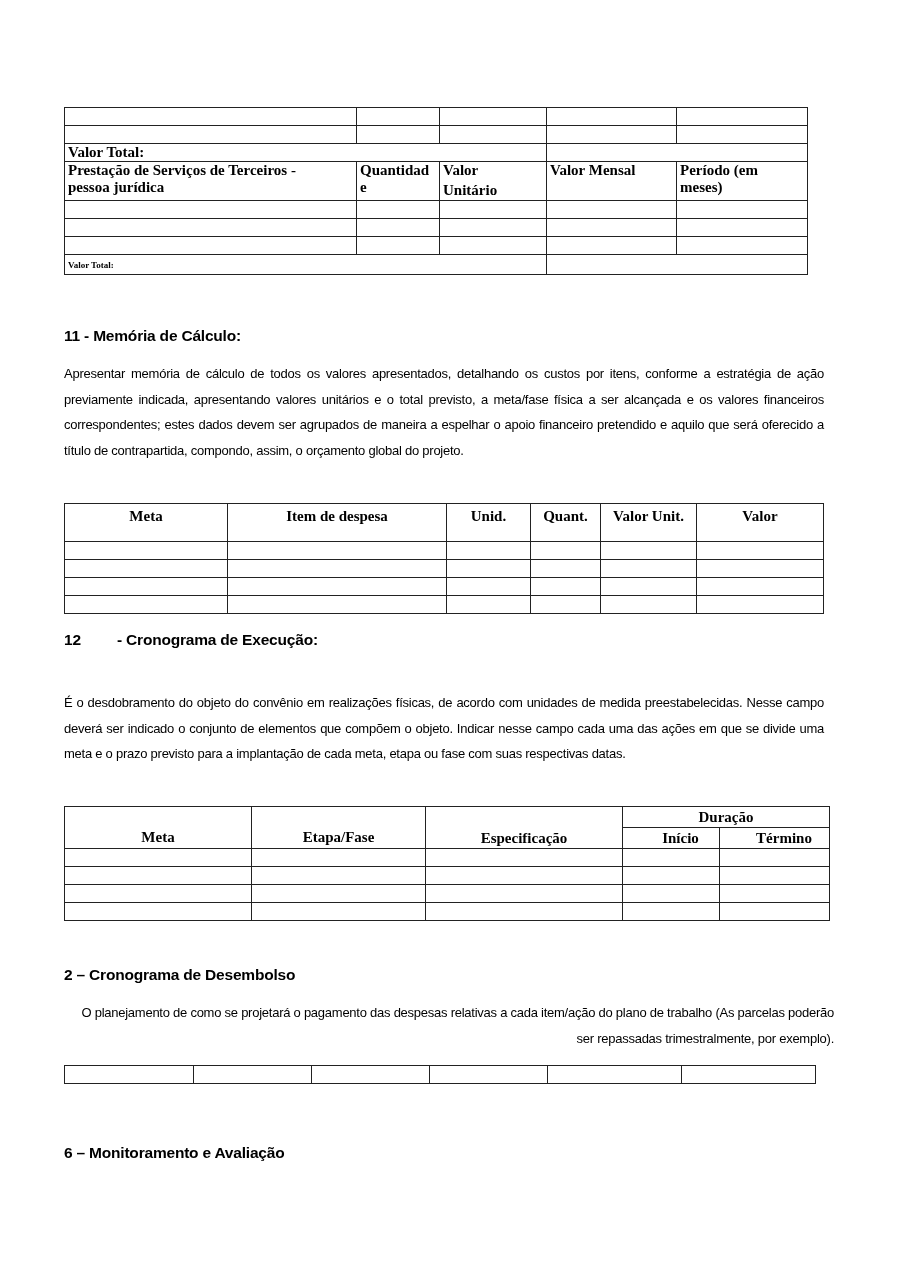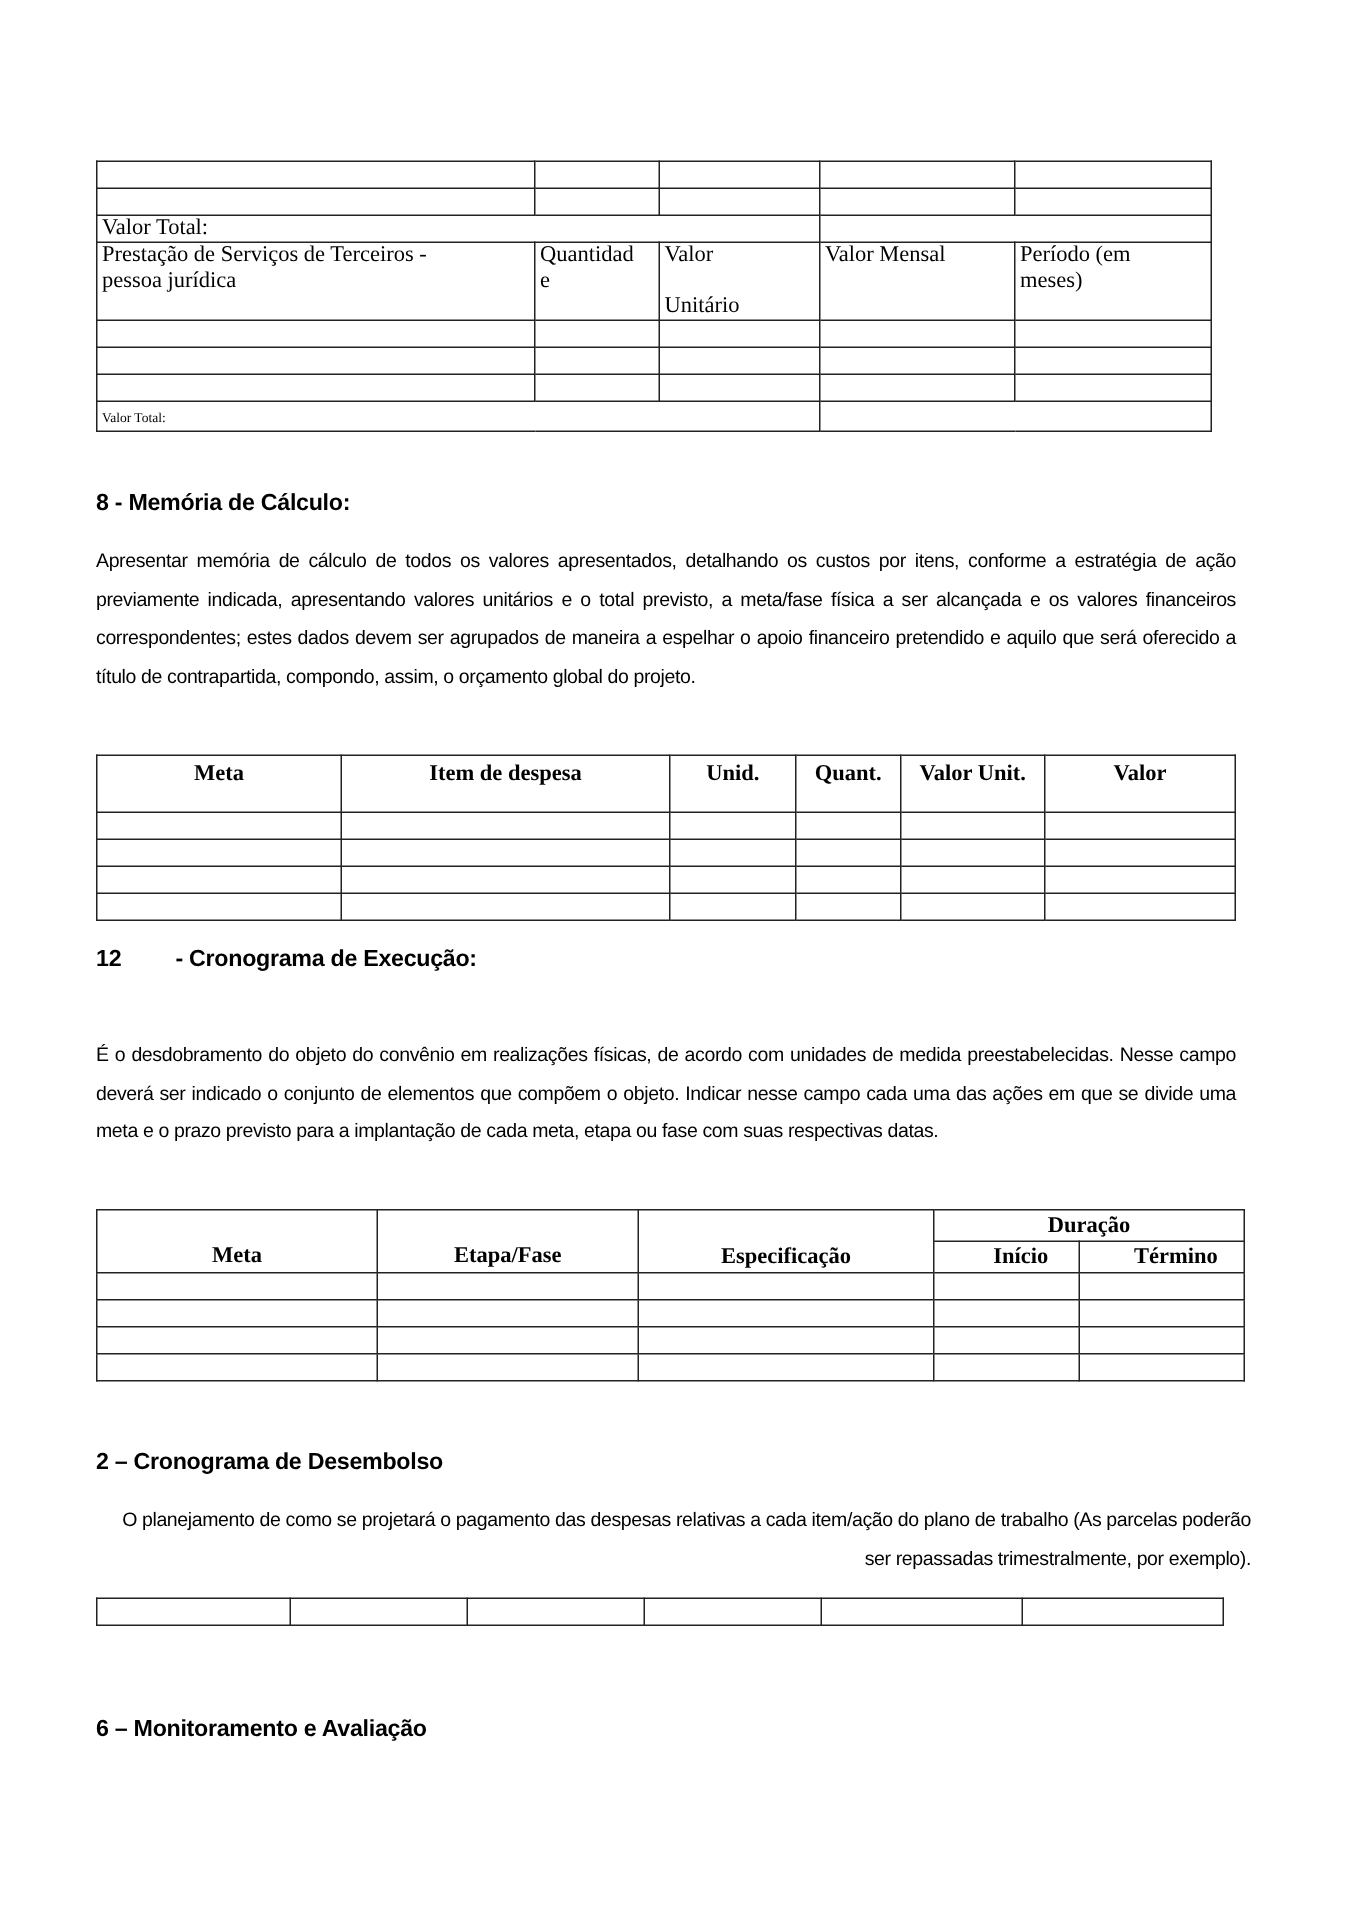--- a/index.html
+++ b/index.html
@@ -6,21 +6,21 @@
   body { width: 900px; height: 1273px; position: relative; overflow: hidden; color: #000; }
   table { border-collapse: collapse; position: absolute; table-layout: fixed; }
   td, th { border: 1.3px solid #222; padding: 0 3px; vertical-align: top; }
   .abs { position: absolute; }
   .heading { font-family: "Liberation Sans", "DejaVu Sans", sans-serif; font-weight: bold; font-size: 15.5px; letter-spacing: -0.2px; }
   .para { font-family: "Liberation Sans", "DejaVu Sans", sans-serif; font-size: 13px; line-height: 25.6px; text-align: justify; letter-spacing: -0.25px; }
   .para-left { text-align: right; }
 
   
   #t1 { left: 64px; top: 107px; width: 743px; }
-  #t1 td { height: 17px; font-family: "Liberation Serif", serif; font-weight: normal; font-size: 15px; line-height: 17px; }
+  #t1 td { height: 17px; font-family: "Liberation Serif", serif; font-weight: bold; font-size: 15px; line-height: 17px; }
   #t1 tr.hdr td { height: 38px; }
   #t1 td.small { font-size: 9px; padding-top: 2px; }
 
   
   #t2 { left: 64px; top: 503px; width: 759px; }
   #t2 th { height: 33px; font-family: "Liberation Serif", serif; font-weight: bold; font-size: 15px; text-align: center; padding-top: 4px; }
   #t2 td { height: 17px; }
 
   
   #t3 { left: 64px; top: 806px; width: 765px; }
@@ -61,21 +61,21 @@
         <td></td>
         <td></td>
   </tr>
   <tr>
     <td colspan="3" style="vertical-align:bottom;">Valor Total:</td>
     <td colspan="2"></td>
   </tr>
   <tr class="hdr">
     <td><span>Prestação de Serviços de Terceiros -</span><br><span>pessoa jurídica</span></td>
     <td><span>Quantidad</span><br><span>e</span></td>
-    <td><span>Valor</span><br><span style="display:inline-block;margin-top:17px">Unitário</span></td>
+    <td><span>Valor</span><br><span style="display:inline-block;margin-top:3px">Unitário</span></td>
     <td><span>Valor Mensal</span></td>
     <td><span>Período (em</span><br><span>meses)</span></td>
   </tr>
   <tr>
     <td></td>
         <td></td>
         <td></td>
         <td></td>
         <td></td>
   </tr>
@@ -93,21 +93,21 @@
         <td></td>
         <td></td>
   </tr>
   <tr>
     <td colspan="3" class="small">Valor Total:</td>
     <td colspan="2"></td>
   </tr>
 </tbody>
   </table>
 
-<div class="abs heading" style="left:64px; top:327px;">8 - Memória de Cálculo:</div>
+<div class="abs heading" style="left:64px; top:327px;">11 - Memória de Cálculo:</div>
 <div class="abs para" style="left:64px; top:361px; width:760px;">Apresentar memória de cálculo de todos os valores apresentados, detalhando os custos por itens, conforme a estratégia de ação previamente indicada, apresentando valores unitários e o total previsto, a meta/fase física a ser alcançada e os valores financeiros correspondentes; estes dados devem ser agrupados de maneira a espelhar o apoio financeiro pretendido e aquilo que será oferecido a título de contrapartida, compondo, assim, o orçamento global do projeto.</div>
 
 <table id="t2">
   <colgroup>
     <col style="width:163px">
       <col style="width:219px">
       <col style="width:84px">
       <col style="width:70px">
       <col style="width:96px">
       <col style="width:127px">

